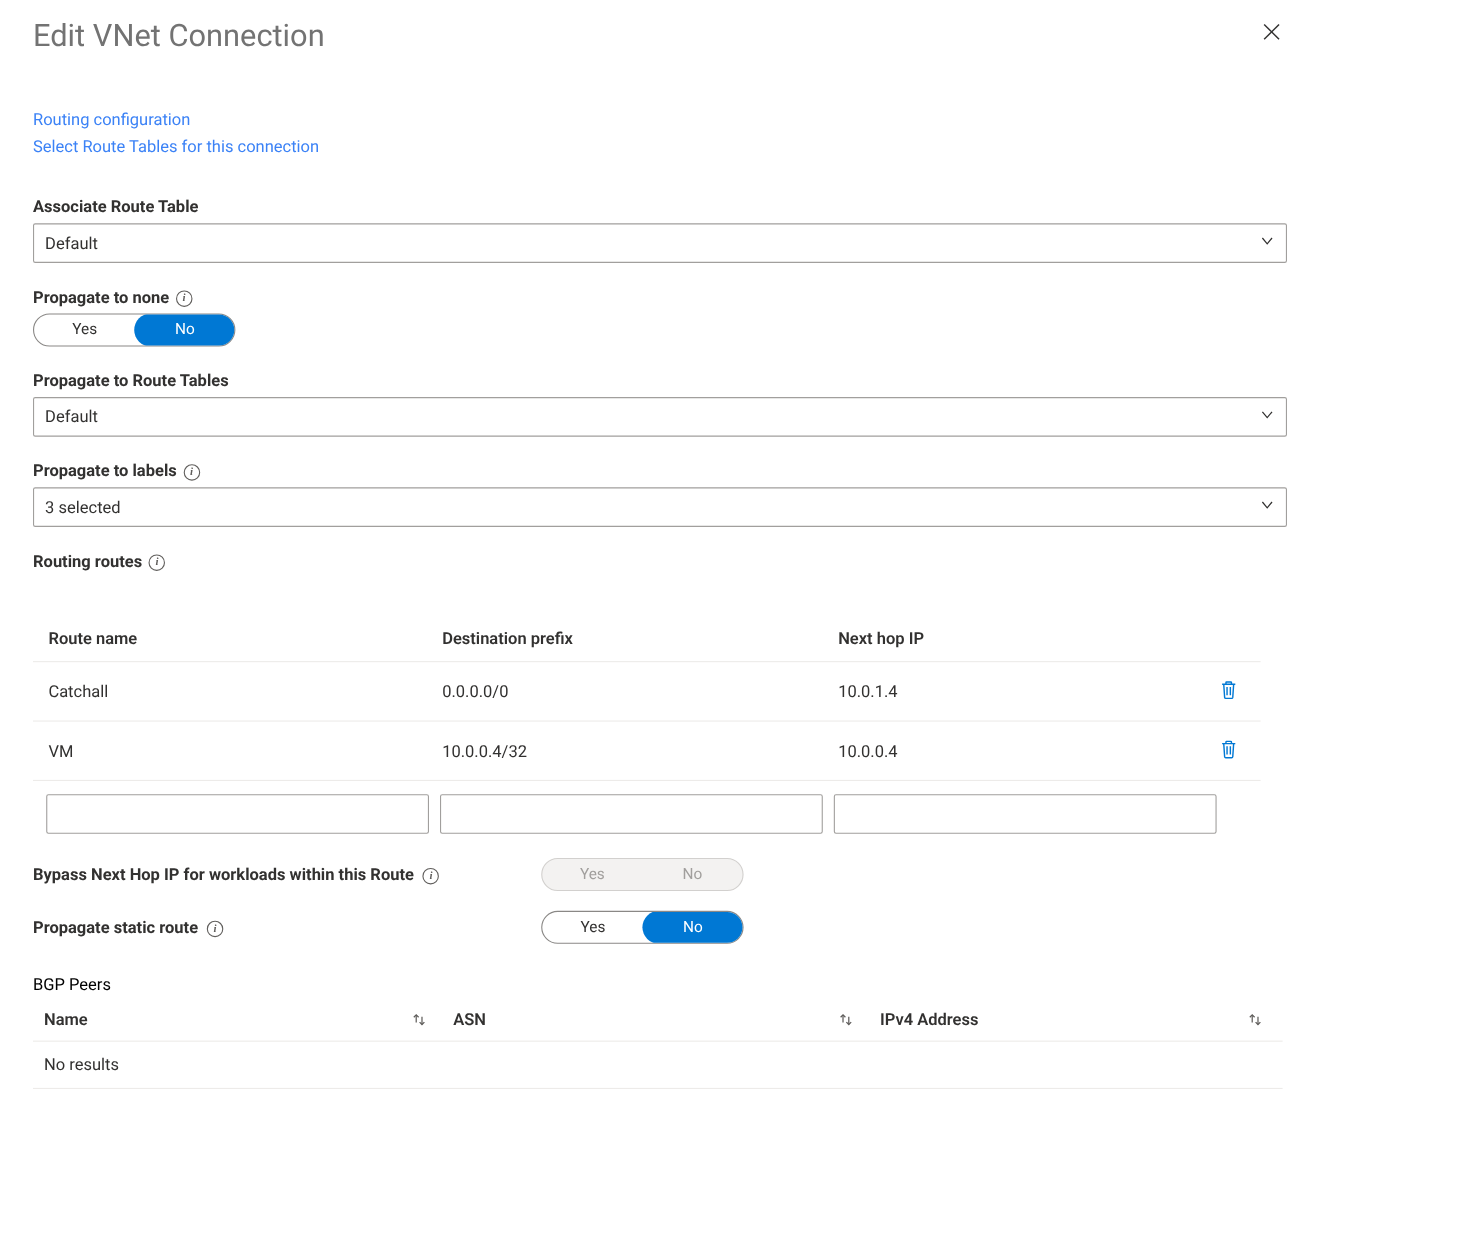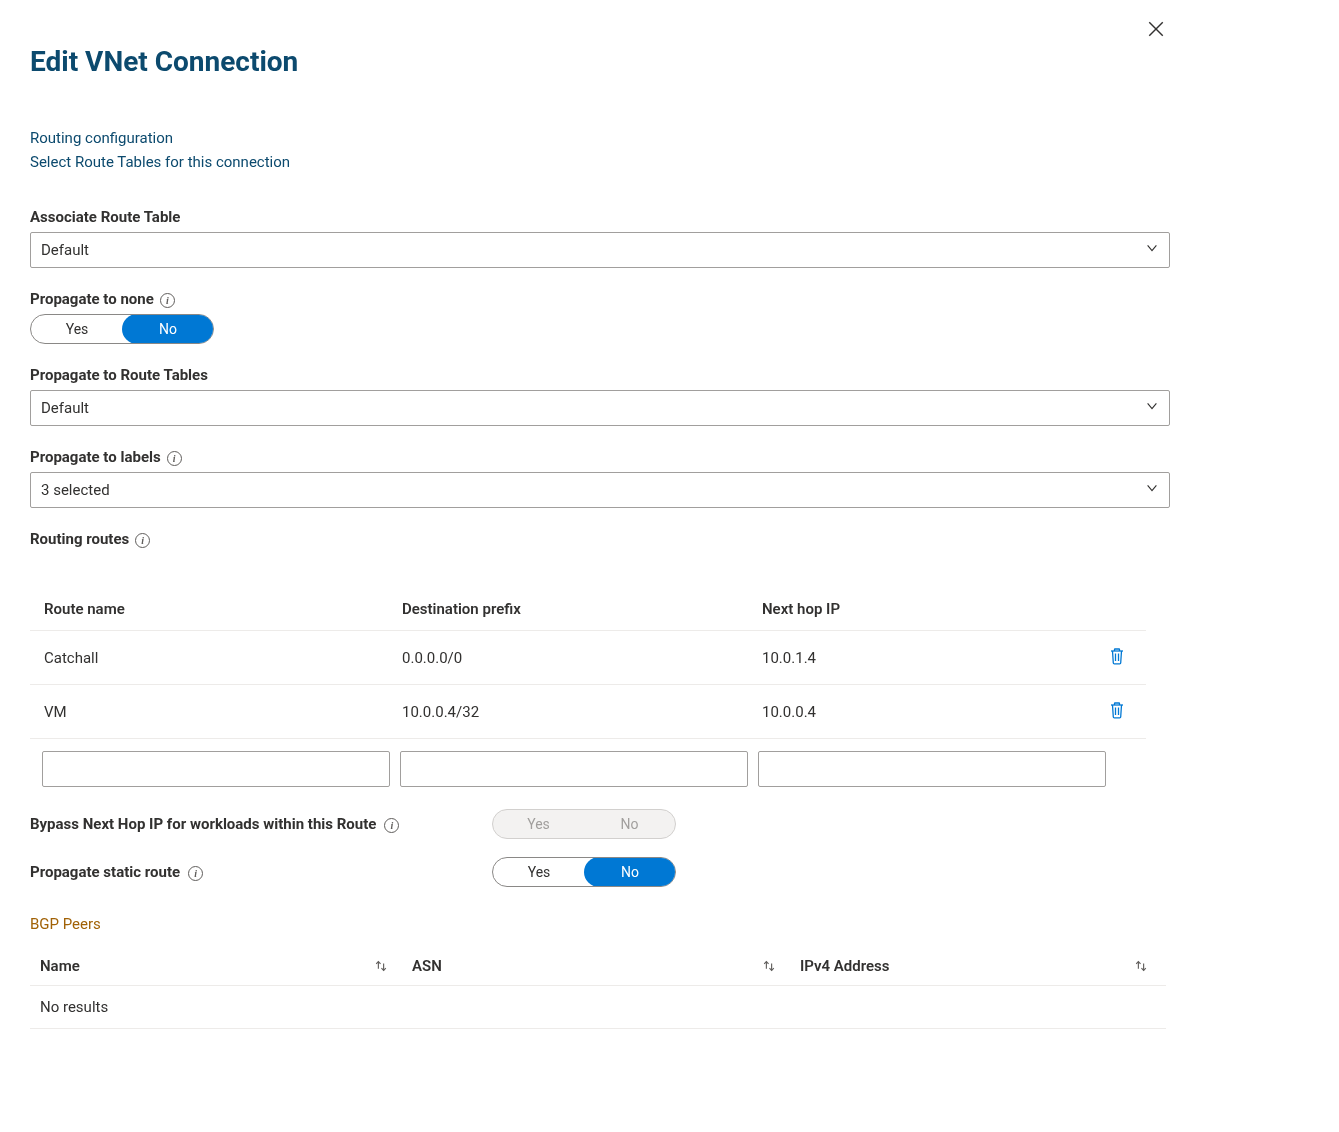--- a/index.html
+++ b/index.html
@@ -16,39 +16,38 @@
     }
     .header {
       display: flex;
       justify-content: space-between;
       align-items: flex-start;
       padding-right: 140px;
       margin-bottom: 48px;
     }
     h1 {
       font-size: 28px;
-      font-weight: 700;
-      color: #0c4a6e;
-      margin-top: 29px;
+      font-weight: 400;
+      color: #737373;
     }
     .close {
       font-size: 18px;
       line-height: 1;
       cursor: pointer;
       color: #323130;
       padding: 4px;
       background: none;
       border: none;
     }
     .close svg { width: 18px; height: 18px; }
     .section-lead {
       font-size: 15px;
       line-height: 1.6;
       margin-bottom: 34px;
-      color: #0c4a6e;
+      color: #3b82f6;
     }
     .field { margin-bottom: 22px; }
     .label-row {
       display: flex;
       align-items: flex-end;
       gap: 6px;
       margin-bottom: 6px;
       font-size: 15px;
       color: #323130;
       font-weight: bold;
@@ -166,22 +165,22 @@
       gap: 14px;
       margin-top: 18px;
       font-size: 15px;
     }
     .inline-row .label-row { margin-bottom: 0; width: 448px; gap: 8px;}
     .inline-row .label-row.short { width: 448px; }
 
     .bgp-title {
       font-size: 15px;
       margin-top: 28px;
-      margin-bottom: 14px;
-      color: #a16207;
+      margin-bottom: 4px;
+      color: #000000;
     }
     .bgp-table { width: 1136px; }
     .bgp-header, .bgp-row {
       display: flex;
       align-items: flex-start;
       border-bottom: 1px solid #edebe9;
     }
     .bgp-header .bcell {
       padding: 10px 8px 10px 10px;
       font-weight: 600;

